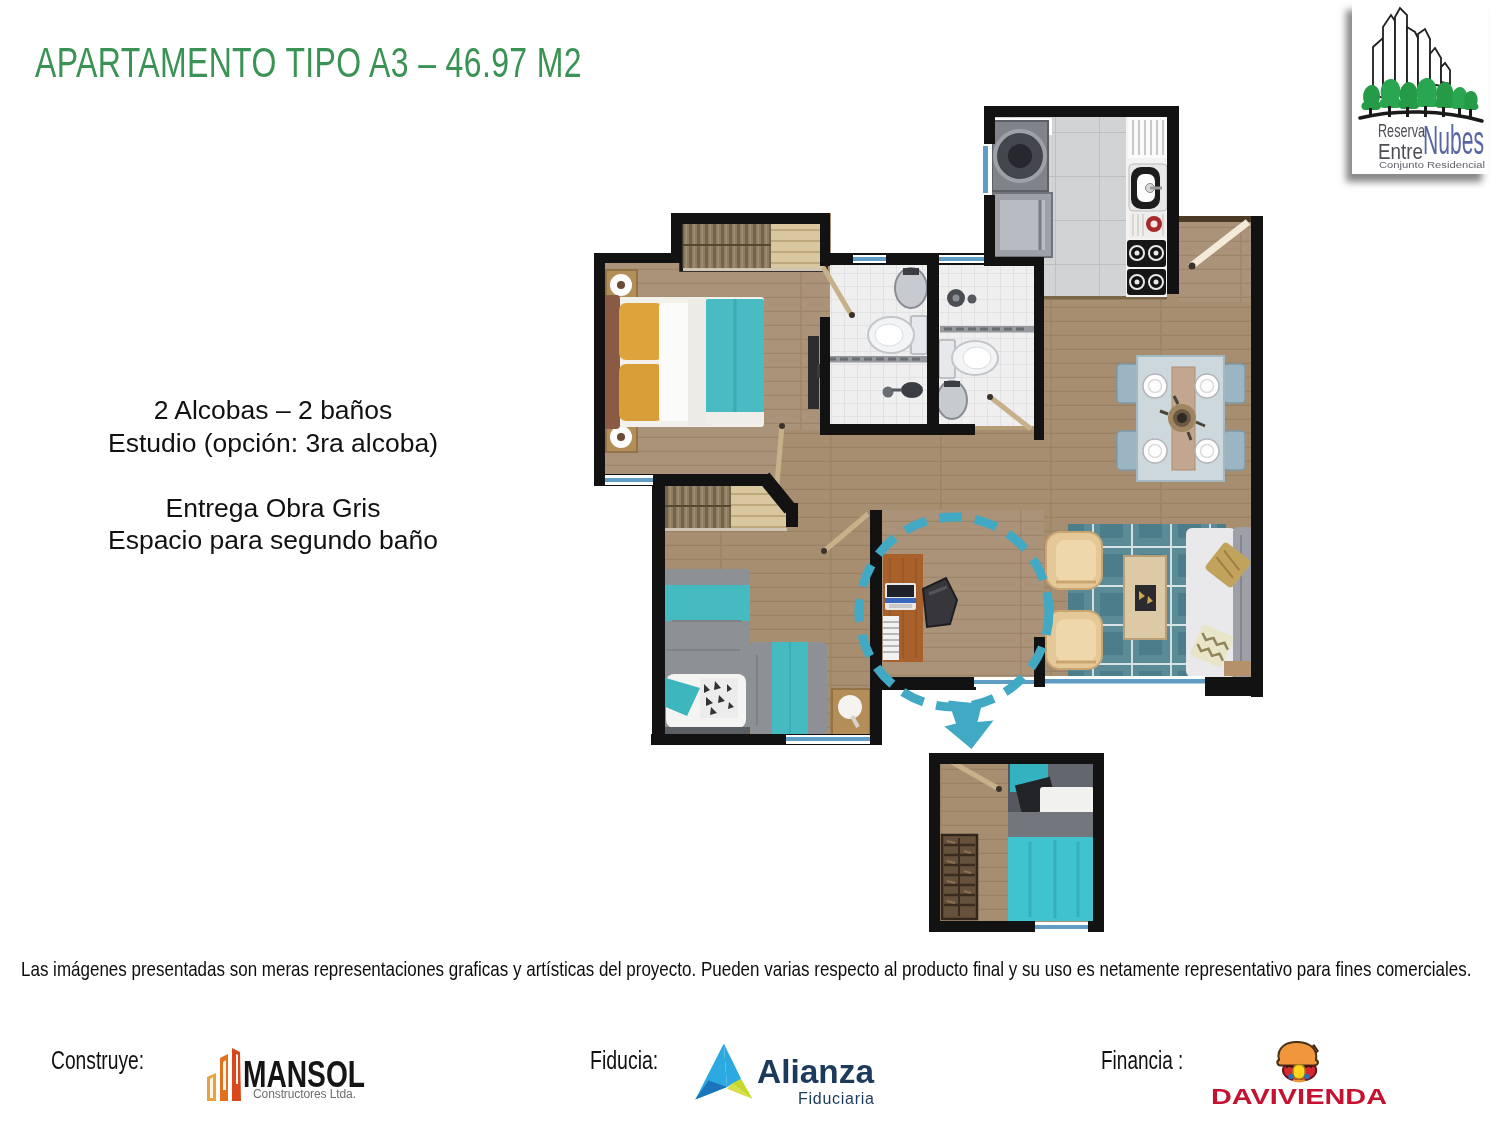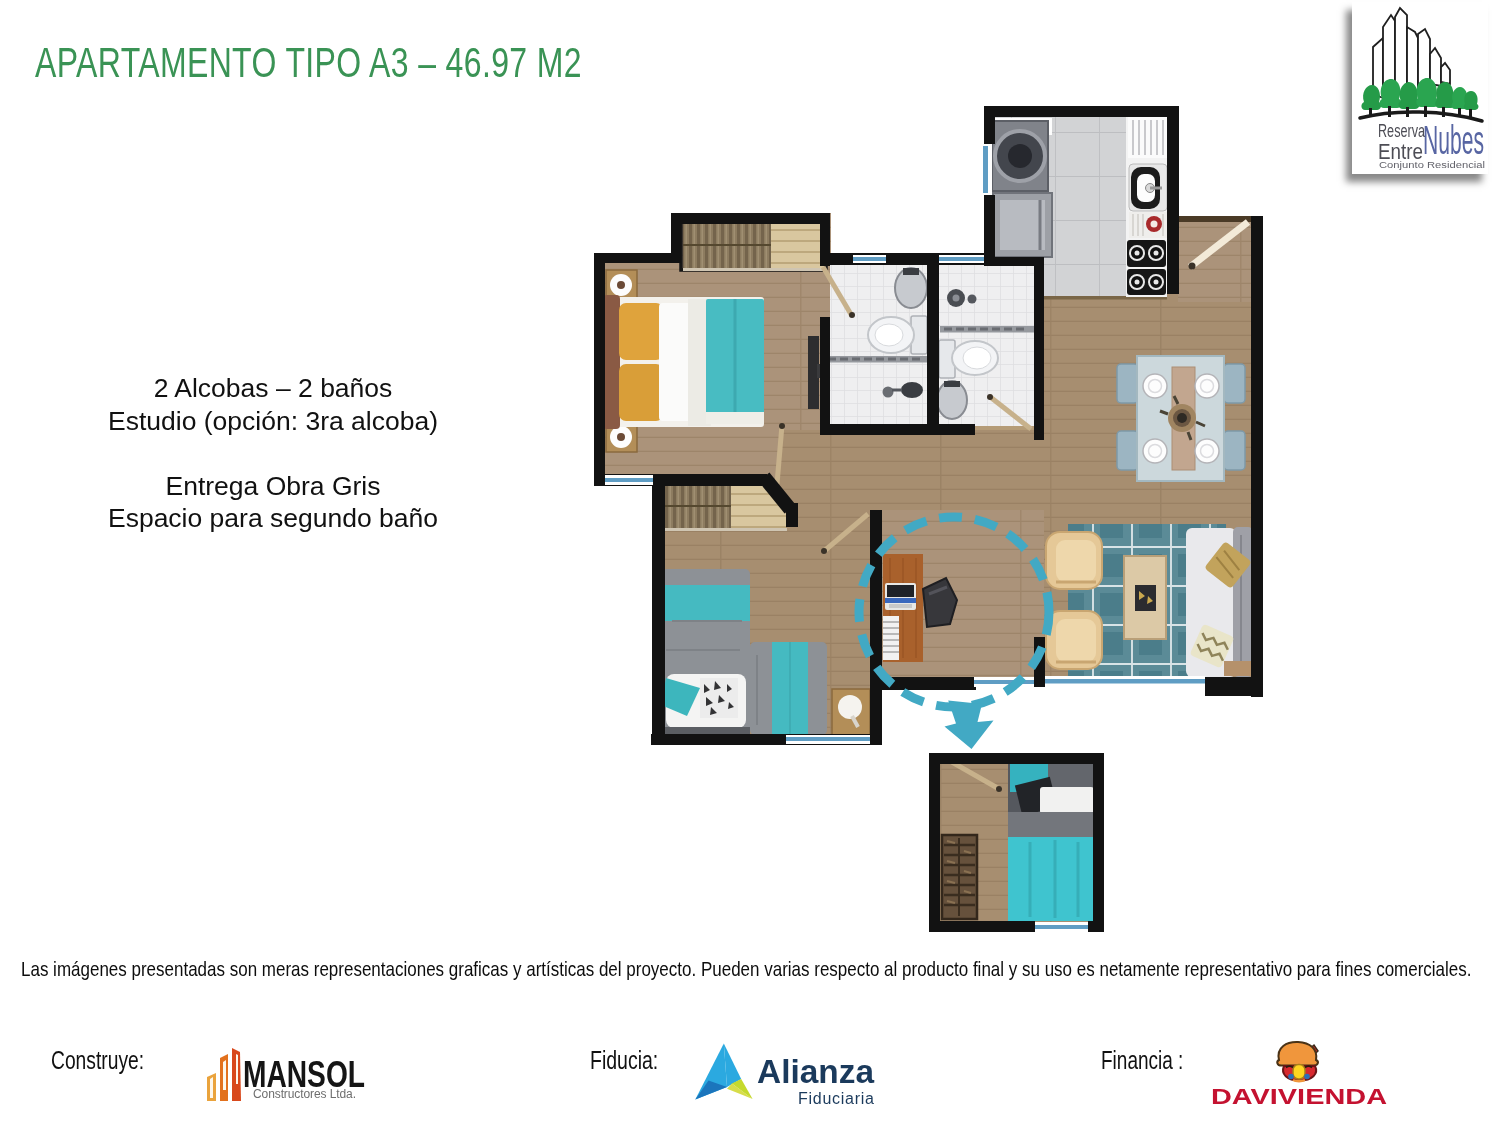--- a/index.html
+++ b/index.html
@@ -3,21 +3,21 @@
 <meta charset="utf-8">
 <style>
   html,body{margin:0;padding:0;width:1500px;height:1125px;background:#fff;font-family:"Liberation Sans",sans-serif;overflow:hidden;position:relative}
   .abs{position:absolute}
 </style>
 </head>
 <body>
 
 <div class="abs" id="title" style="left:35px;top:38px;font-size:43px;color:#3a9355;white-space:nowrap;transform-origin:left top;transform:scaleX(0.744);letter-spacing:0.5px;">APARTAMENTO TIPO A3 – 46.97 M2</div>
 
-<div class="abs" id="desc" style="left:93px;top:372px;width:360px;text-align:center;font-size:26.5px;line-height:32.6px;color:#111;">
+<div class="abs" id="desc" style="left:93px;top:394px;width:360px;text-align:center;font-size:26.5px;line-height:32.6px;color:#111;">
 2 Alcobas – 2 baños<br>
 Estudio (opción: 3ra alcoba)<br>
 &nbsp;<br>
 Entrega Obra Gris<br>
 Espacio para segundo baño
 </div>
 
 <svg class="abs" style="left:0;top:0" width="1500" height="1125" viewBox="0 0 1500 1125">
 <defs>
   <pattern id="wood" width="220" height="14" patternUnits="userSpaceOnUse">

